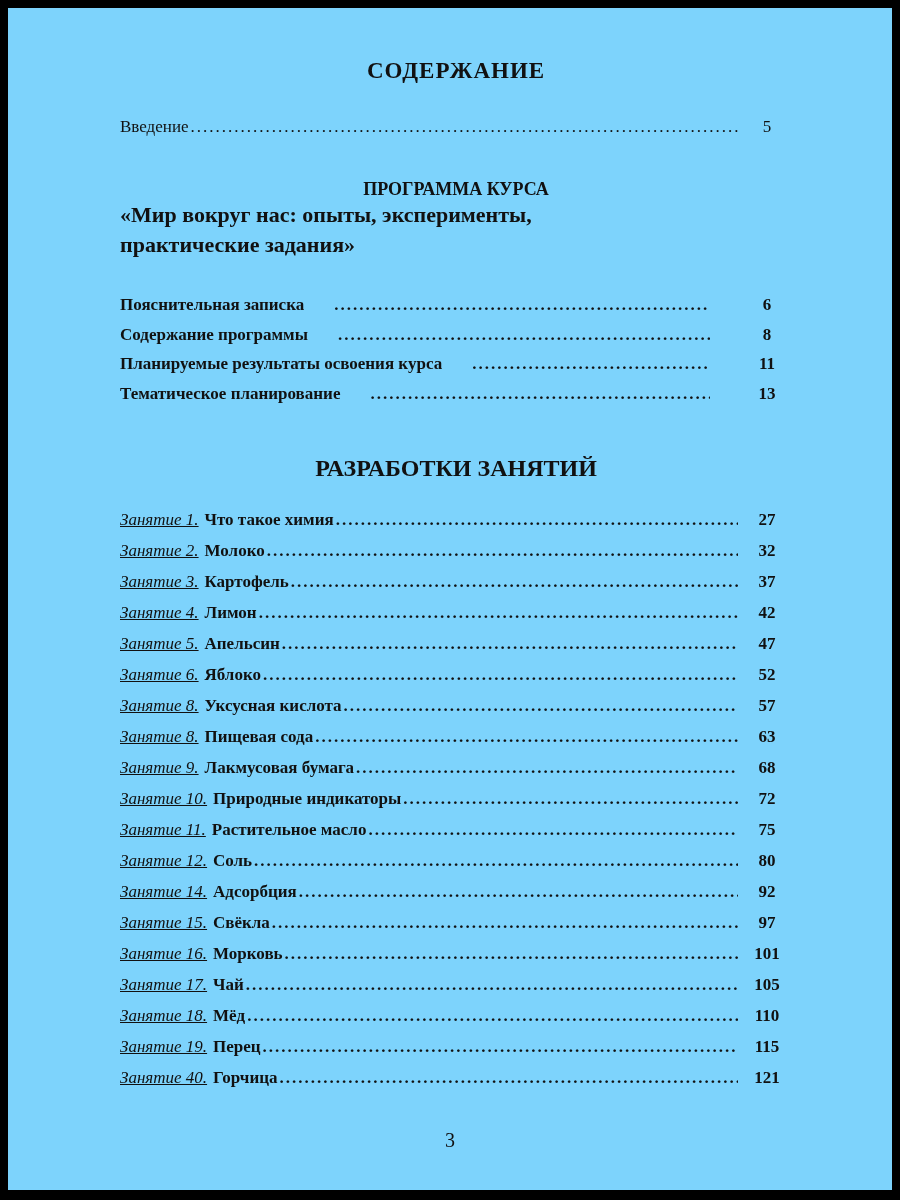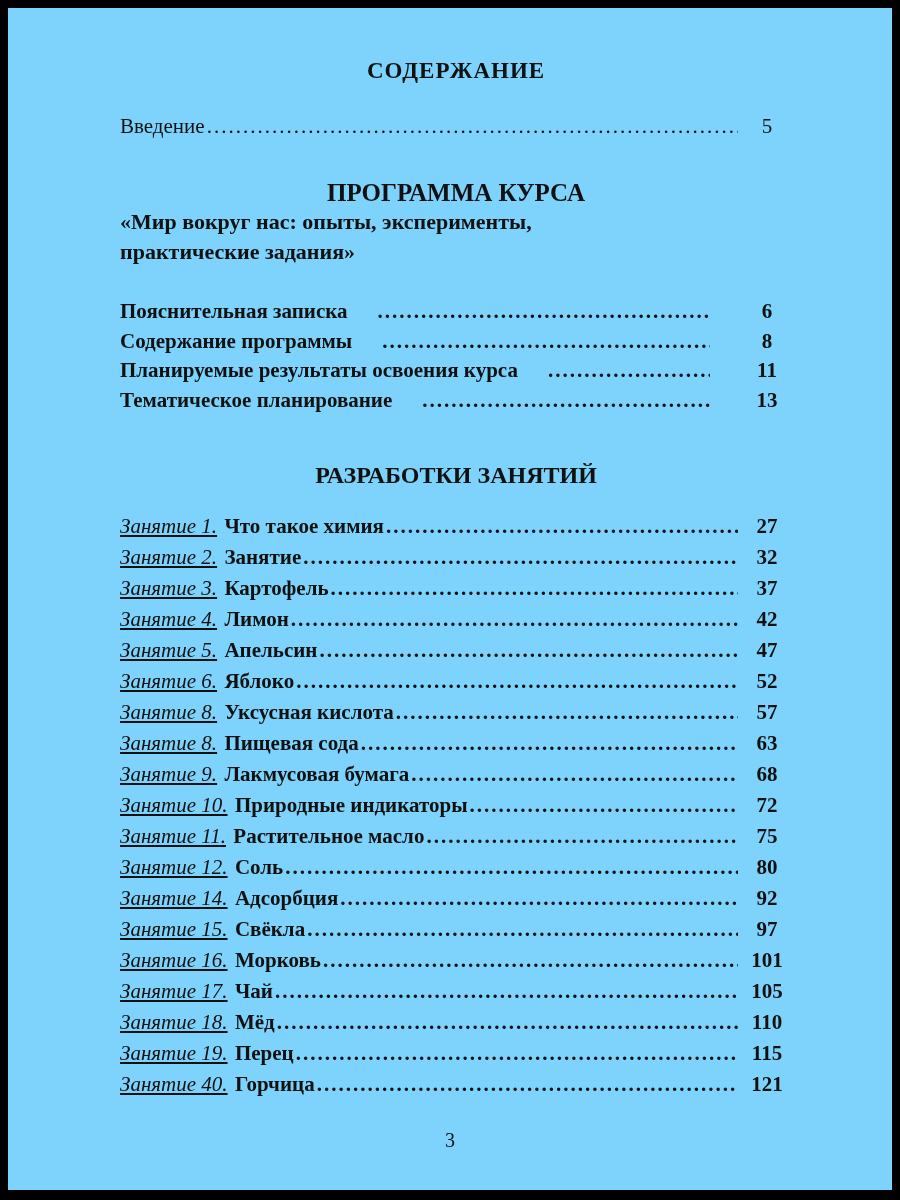--- a/index.html
+++ b/index.html
@@ -29,21 +29,21 @@
   .main-title {
     margin: 0;
     text-align: center;
     font-size: 23px;
     font-weight: 700;
     letter-spacing: 1px;
   }
   .row {
     display: flex;
     align-items: baseline;
-    font-size: 21px;
+    font-size: 17px;
     line-height: 29px;
     white-space: nowrap;
   }
   .intro-row {
     margin-top: 28px;
     font-weight: 400;
   }
   .dots {
     flex: 1;
     overflow: hidden;
@@ -59,21 +59,21 @@
     text-align: center;
     flex: none;
   }
   .section-heading {
     margin: 0;
     text-align: center;
     font-weight: 700;
   }
   .program-heading {
     margin-top: 38px;
-    font-size: 25px;
+    font-size: 18px;
   }
   .subheading {
     font-weight: 700;
     font-size: 22px;
     line-height: 30px;
   }
   .program-rows {
     margin-top: 30px;
   }
   .program-rows .row {
@@ -157,21 +157,21 @@
 
         <div class="row">
           <span class="lesson-prefix">Занятие 1.</span>
           <span class="label">Что такое химия</span>
           <span class="dots"></span>
           <span class="page-num">27</span>
         </div>
 
         <div class="row">
           <span class="lesson-prefix">Занятие 2.</span>
-          <span class="label">Занятие</span>
+          <span class="label">Молоко</span>
           <span class="dots"></span>
           <span class="page-num">32</span>
         </div>
 
         <div class="row">
           <span class="lesson-prefix">Занятие 3.</span>
           <span class="label">Картофель</span>
           <span class="dots"></span>
           <span class="page-num">37</span>
         </div>

